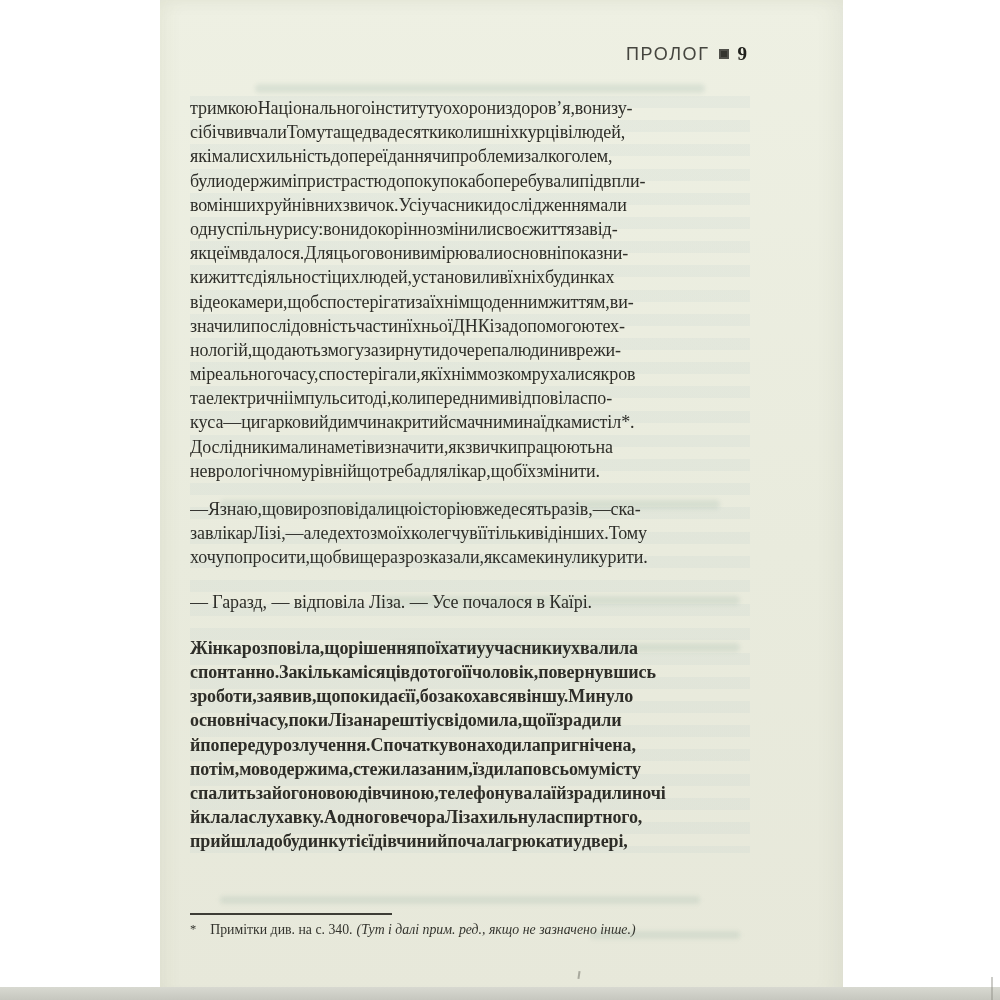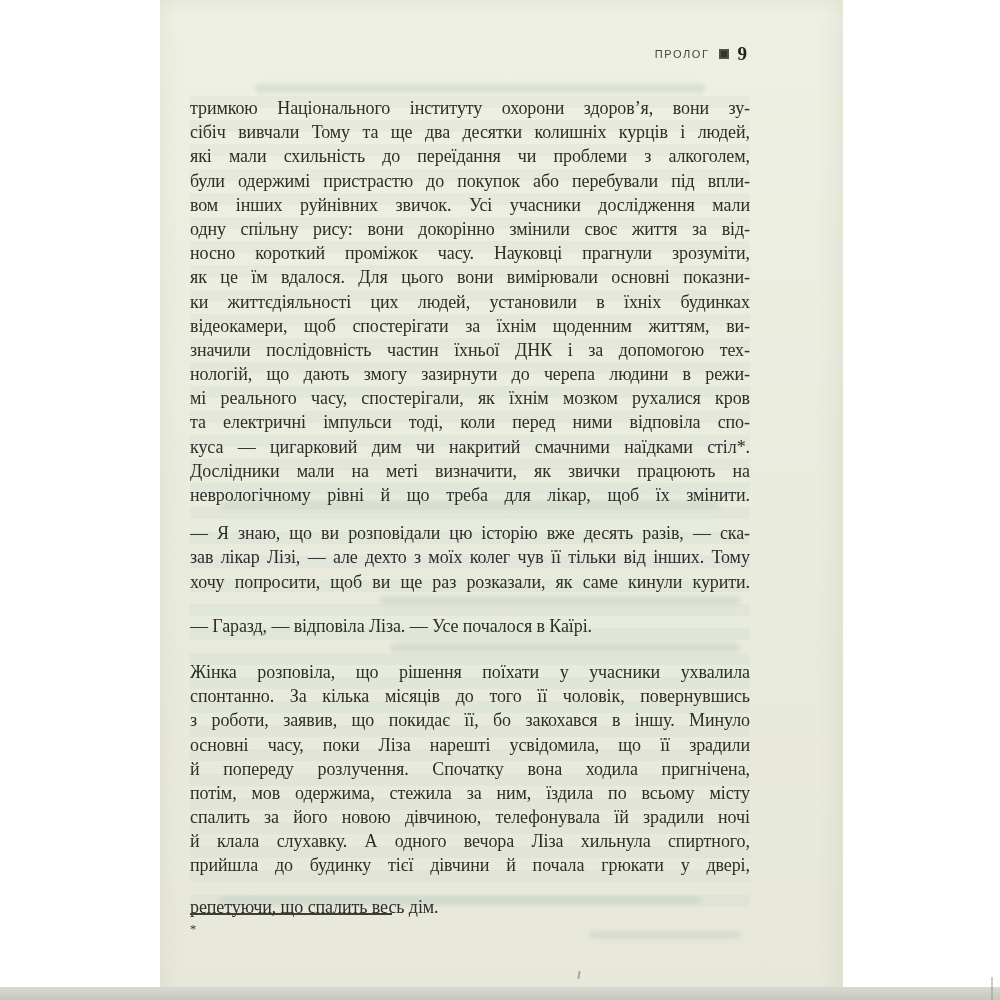--- a/index.html
+++ b/index.html
@@ -11,43 +11,43 @@
   .page {
     position:absolute; left:160px; top:0; width:683px; height:1000px;
     background:linear-gradient(180deg,#eef0e3 0%, #e9ebdd 55%, #e7e8da 100%);
     box-shadow: inset -9px 0 20px rgba(90,90,60,0.06), inset 9px 0 16px rgba(90,90,60,0.04);
   }
   .header {
     position:absolute; top:43px; right:96px;
     display:flex; align-items:center; gap:9px;
     font-family:"Liberation Sans", sans-serif;
   }
-  .running-head { font-size:11px; color:#45453f; letter-spacing:1.6px; }
+  .running-head { font-size:18px; color:#45453f; letter-spacing:1.6px; }
   .sq {
     width:10px; height:10px; background:#34342e;
     box-shadow: inset 0 0 0 2px #50504a; flex:0 0 auto;
   }
   .pgnum { font-size:19px; font-weight:bold; color:#20201c; font-family:"Liberation Serif", serif; }
 
   .body-text {
     position:absolute; left:30px; top:96px; width:560px;
     font-size:18px; line-height:24.2px; color:#2e2e29; letter-spacing:-0.1px;
     background:repeating-linear-gradient(180deg,
       rgba(176,196,199,0.13) 0px, rgba(176,196,199,0.13) 12px,
       rgba(0,0,0,0) 12px, rgba(0,0,0,0) 24.2px);
   }
   .para { margin:0; }
   .para:nth-child(2){ margin-top:14px; }
   .para:nth-child(3){ margin-top:20px; }
-  .para:nth-child(4){ margin-top:22px; }
+  .para:nth-child(4){ margin-top:22px;font-weight:bold; }
   .line {
-    display:flex; justify-content:space-between;
+    display:flex; justify-content:flex-start;
     height:24.2px; overflow:hidden;
   }
-  .line.last { display:block; white-space:nowrap;margin-top:17px; }
+  .line.last { display:block; white-space:nowrap; }
 
   .fn-rule {
     position:absolute; left:30px; top:913px; width:202px; height:2px;
     background:#3d3d36;
   }
   .footnote {
     position:absolute; left:30px; top:921px; width:585px;
     font-size:13.8px; line-height:18px; color:#33332d;
     display:flex;
   }
@@ -150,29 +150,20 @@
             <span>одну</span>
             <span>спільну</span>
             <span>рису:</span>
             <span>вони</span>
             <span>докорінно</span>
             <span>змінили</span>
             <span>своє</span>
             <span>життя</span>
             <span>за</span>
             <span>від-</span>
-          </div>
-          <div class="line">
-            <span>носно</span>
-            <span>короткий</span>
-            <span>проміжок</span>
-            <span>часу.</span>
-            <span>Науковці</span>
-            <span>прагнули</span>
-            <span>зрозуміти,</span>
           </div>
           <div class="line">
             <span>як</span>
             <span>це</span>
             <span>їм</span>
             <span>вдалося.</span>
             <span>Для</span>
             <span>цього</span>
             <span>вони</span>
             <span>вимірювали</span>
@@ -423,27 +414,27 @@
             <span>до</span>
             <span>будинку</span>
             <span>тієї</span>
             <span>дівчини</span>
             <span>й</span>
             <span>почала</span>
             <span>грюкати</span>
             <span>у</span>
             <span>двері,</span>
           </div>
-          <div class="line last">репетуючи, що спалить весь дім.</div>
         </div>
       </div>
 
     <div class="fn-rule"></div>
     <div class="footnote">
       <span class="fn-marker">*</span>
+      <span class="fn-body"><span>Примітки див. на с. 340.</span><span class="fn-italic">(Тут і далі прим. ред., якщо не зазначено інше.)</span></span>
     </div>
 
   </div>
 
   <div class="bottom-bar"></div>
   <div class="speck"></div>
   <div class="edge-line"></div>
 </div>
 
 </body></html>

